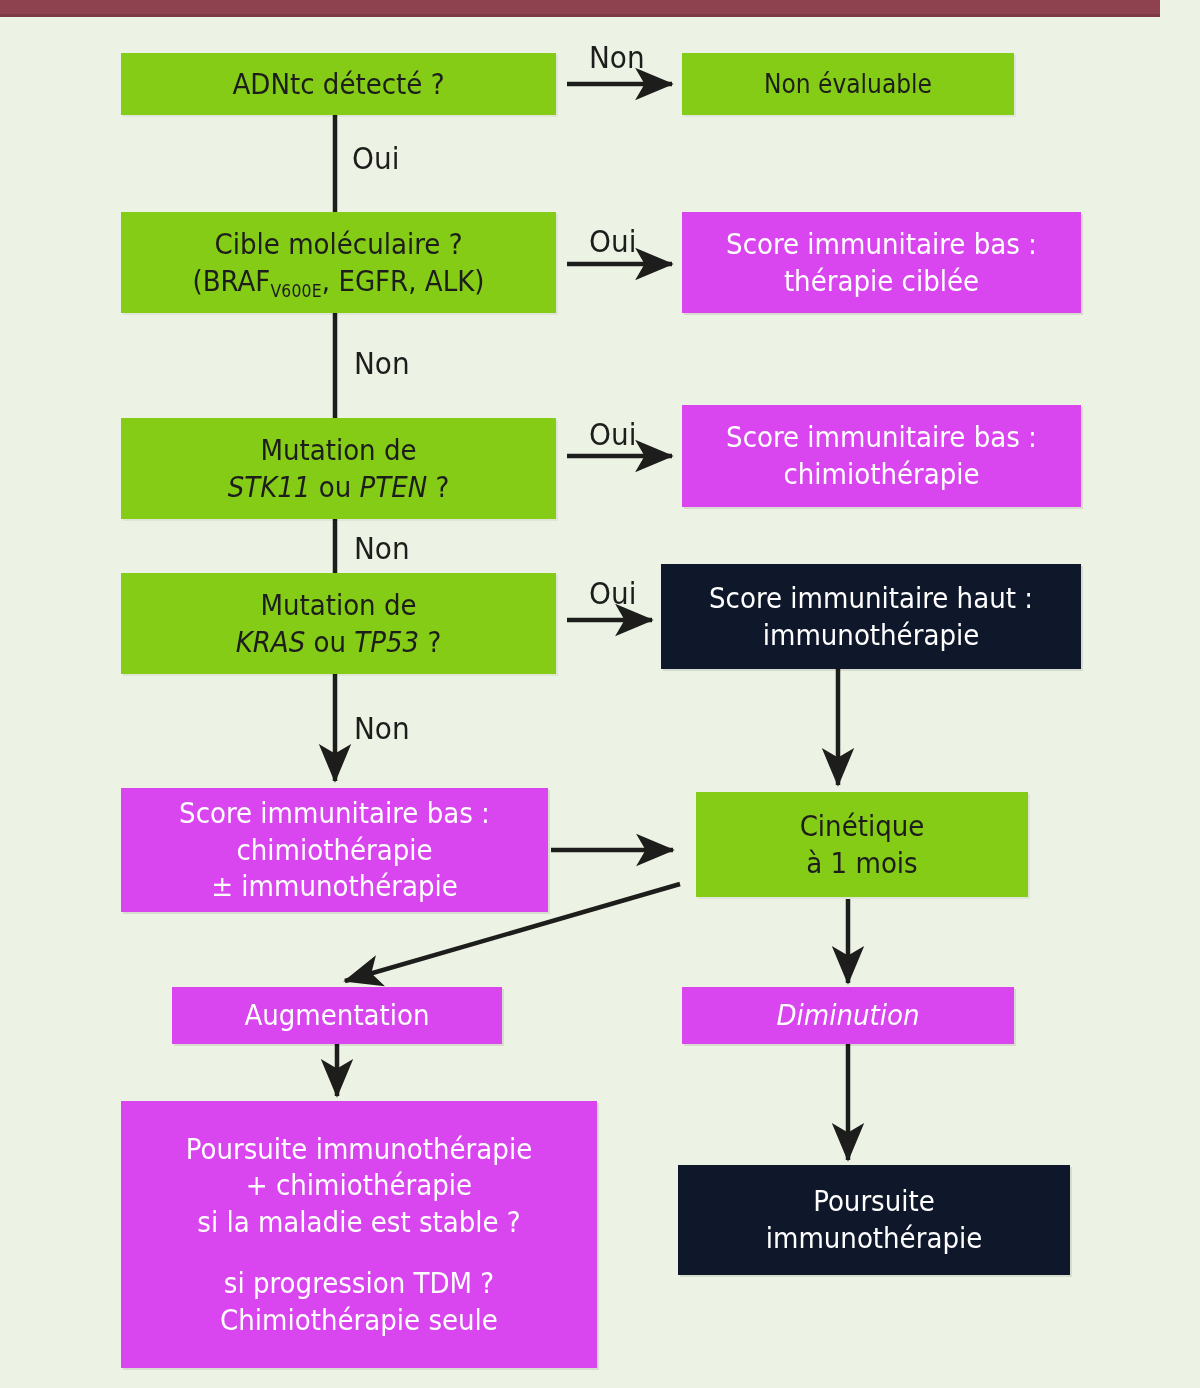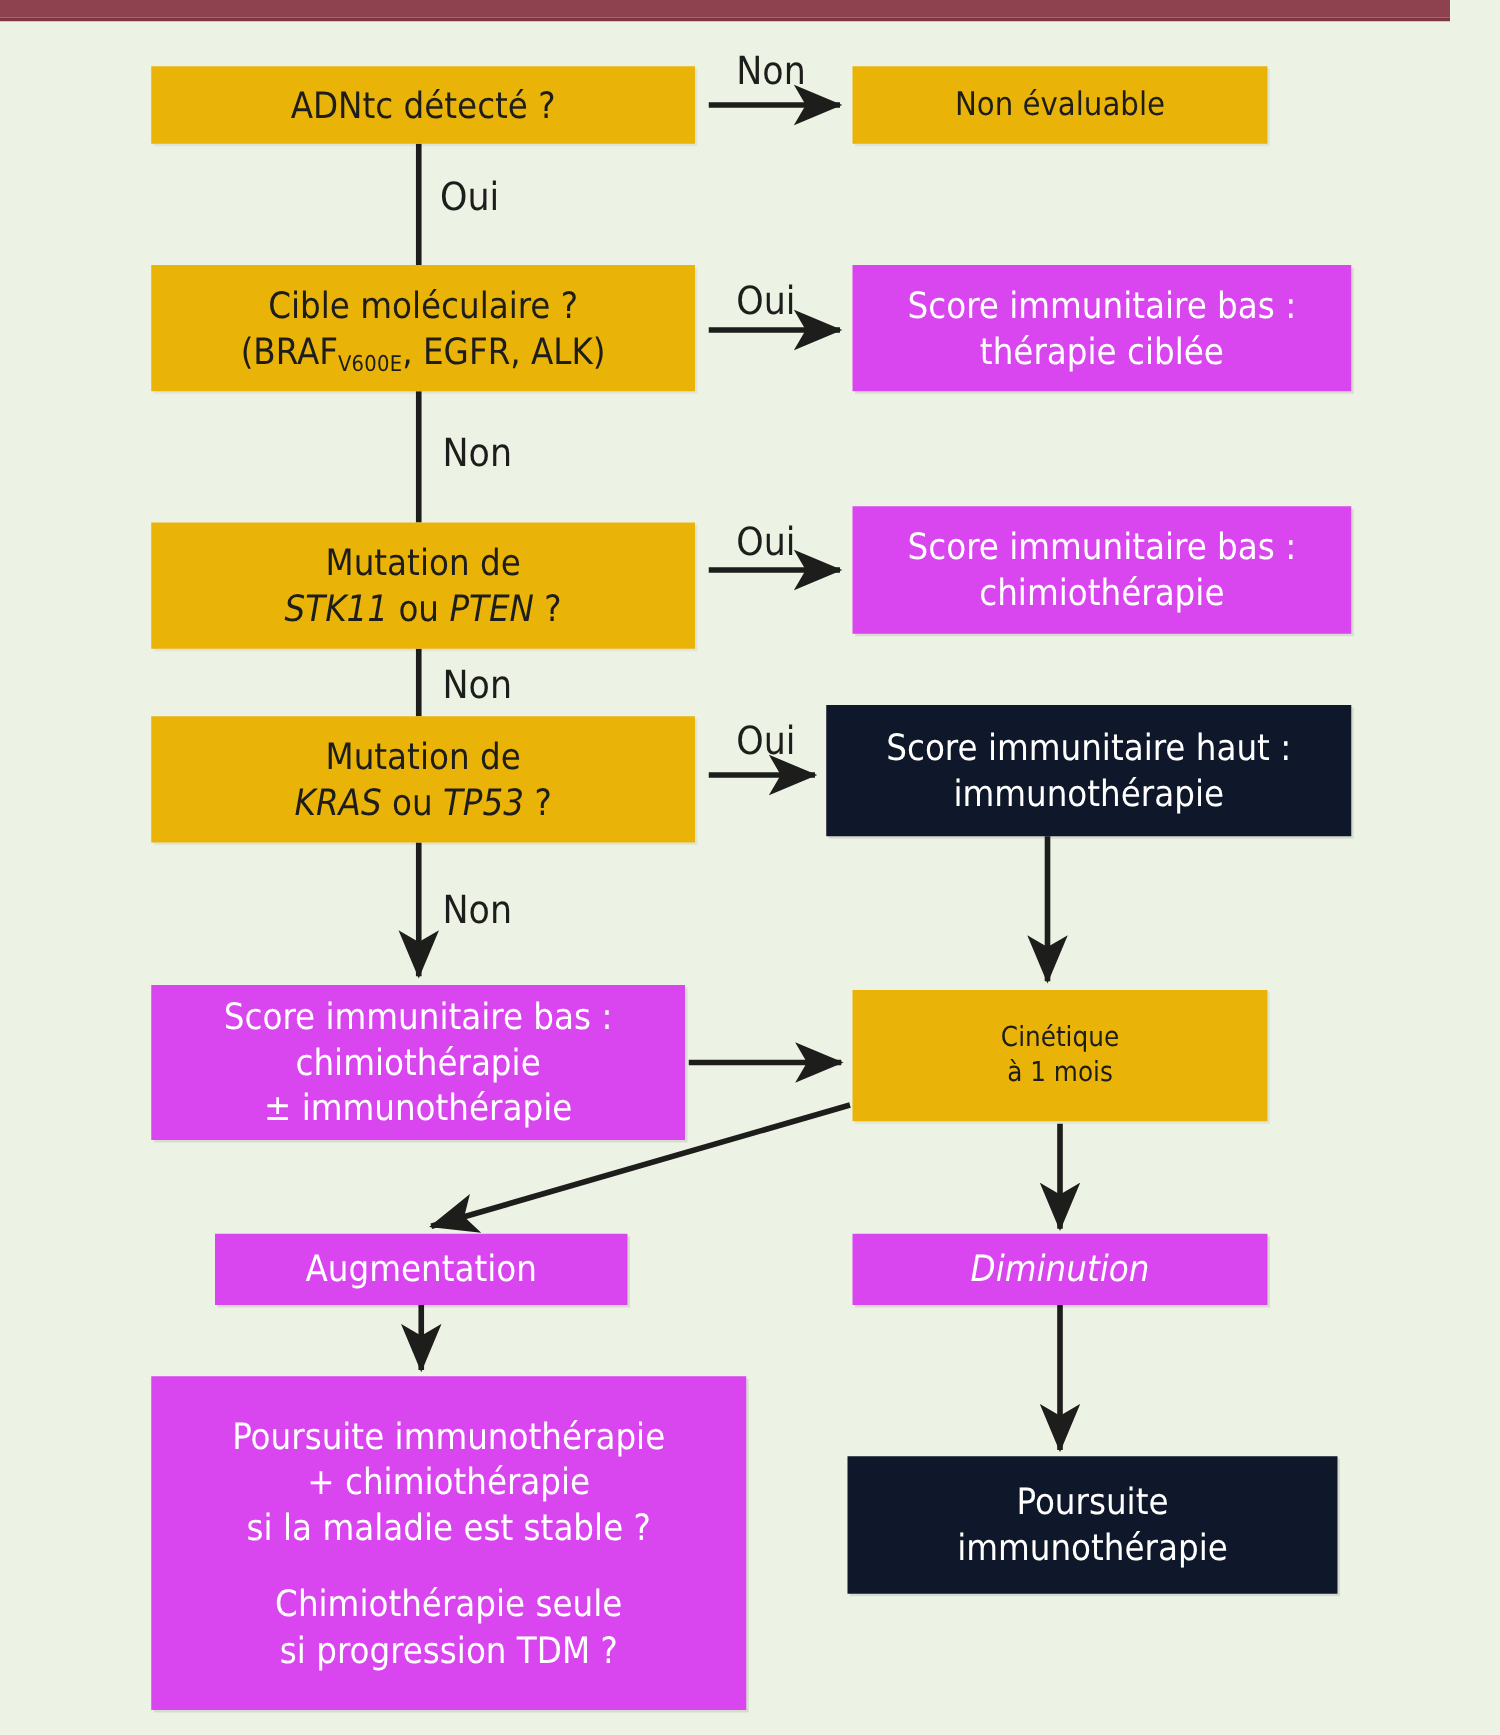--- a/index.html
+++ b/index.html
@@ -41,21 +41,21 @@
     align-items: center;
     justify-content: center;
     text-align: center;
     line-height: 1.26;
     padding: 4px 8px;
   }
   .node .ln { display: block; white-space: nowrap; }
   .node .spacer { display: block; height: 0.85em; }
 
   .grey {
-    background: #eab308;
+    background: #84cc16;
     color: #1d1d1b;
     box-shadow: 2px 2px 0 rgba(0,0,0,0.055);
   }
   .blue {
     background: #d946ef;
     color: #ffffff;
     box-shadow: 2px 2px 0 rgba(0,0,0,0.09);
   }
   .orange {
     background: #0f172a;
@@ -171,40 +171,40 @@
     <span class="ln">Score immunitaire haut :</span>
     <span class="ln">immunothérapie</span>
   </div>
 
   <div class="node blue" style="left:121px; top:788px; width:427px; height:124px; font-size:29px;">
     <span class="ln">Score immunitaire bas :</span>
     <span class="ln">chimiothérapie</span>
     <span class="ln">± immunothérapie</span>
   </div>
 
-  <div class="node grey" style="left:682px; top:792px; width:332px; height:105px; font-size:22px;">
+  <div class="node grey" style="left:696px; top:792px; width:332px; height:105px; font-size:29px;">
     <span class="ln">Cinétique</span>
     <span class="ln">à 1 mois</span>
   </div>
 
   <div class="node blue" style="left:172px; top:987px; width:330px; height:57px; font-size:29px;">
     <span class="ln">Augmentation</span>
   </div>
 
   <div class="node blue" style="left:682px; top:987px; width:332px; height:57px; font-size:29px;font-style:italic;">
     <span class="ln">Diminution</span>
   </div>
 
   <div class="node blue" style="left:121px; top:1101px; width:476px; height:267px; font-size:29px;">
     <span class="ln">Poursuite immunothérapie</span>
     <span class="ln">+ chimiothérapie</span>
     <span class="ln">si la maladie est stable ?</span>
     <span class="spacer"></span>
+    <span class="ln">si progression TDM ?</span>
     <span class="ln">Chimiothérapie seule</span>
-    <span class="ln">si progression TDM ?</span>
   </div>
 
   <div class="node orange" style="left:678px; top:1165px; width:392px; height:110px; font-size:29px;">
     <span class="ln">Poursuite</span>
     <span class="ln">immunothérapie</span>
   </div>
 
   <div class="edge-label" style="left:589px; top:42px;">Non</div>
   <div class="edge-label" style="left:352px; top:143px;">Oui</div>
 

